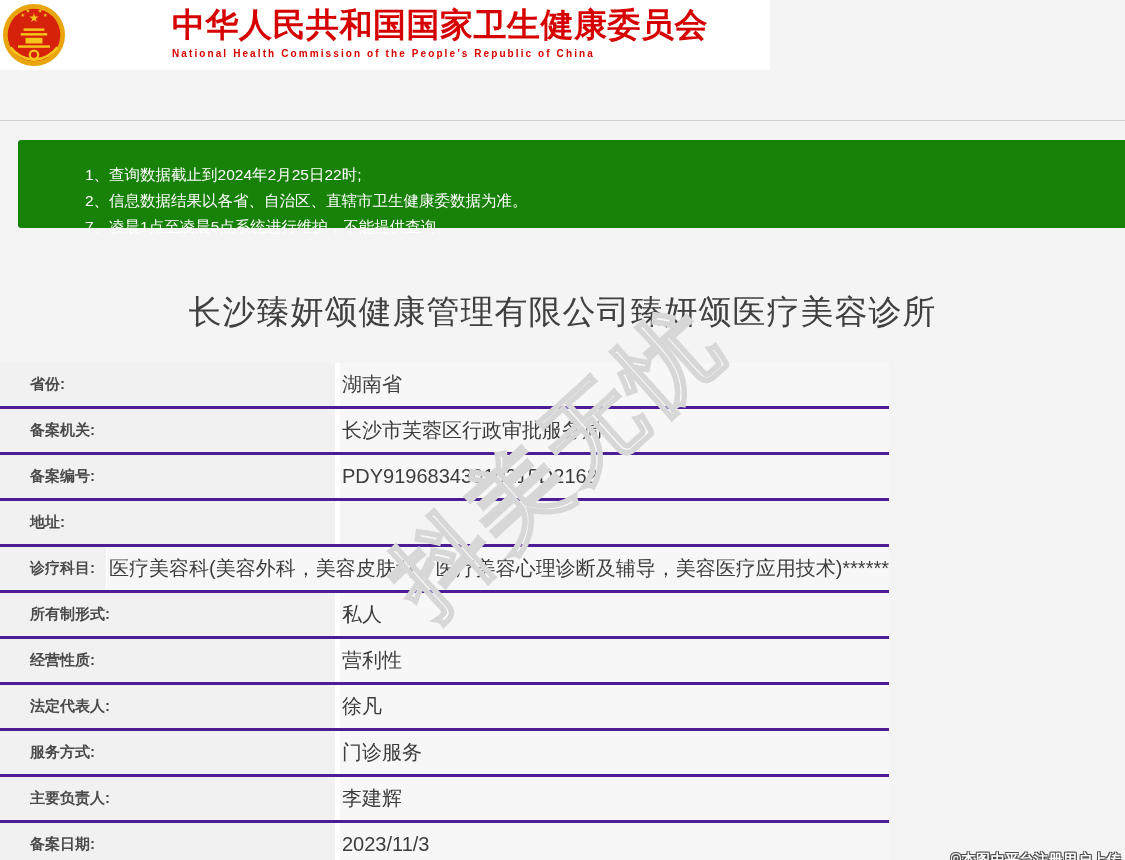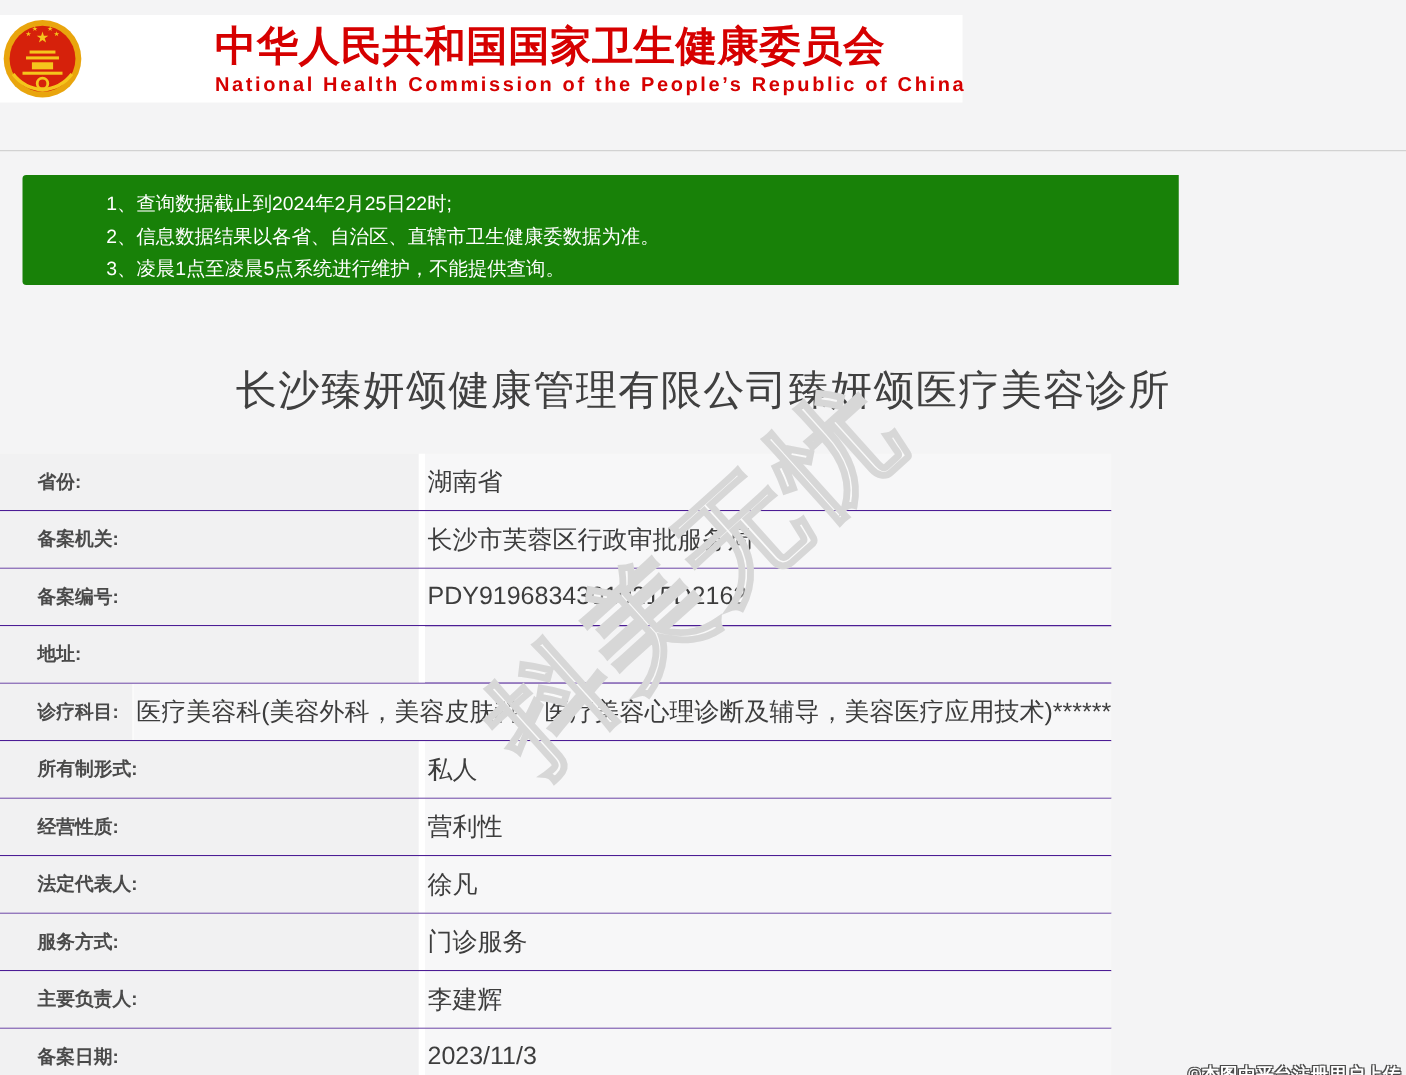--- a/index.html
+++ b/index.html
@@ -9,49 +9,48 @@
     overflow: hidden;
     background: #f4f4f5;
     font-family: "Liberation Sans", "DejaVu Sans", sans-serif;
   }
 
   
   .header-box {
     position: absolute; left: 0; top: 0;
     width: 770px; height: 70px;
     background: #ffffff;
-    margin-top: 12px;
   }
   .emblem {
     position: absolute; left: 2px; top: 3px;
     width: 64px; height: 64px;
   }
   .header-text { position: absolute; left: 172px; top: 7px; white-space: nowrap; }
   .header-title-cn {
     font-size: 33px; font-weight: bold; color: #d60000;
     letter-spacing: 0.5px; line-height: 36px;
   }
   .header-title-en {
     margin-top: 5px;
-    font-size: 16px; font-weight: bold; color: #d60000;
+    font-size: 10px; font-weight: bold; color: #d60000;
     letter-spacing: 2.1px;
   }
 
   .top-divider {
     position: absolute; left: 0; top: 120px;
     width: 1125px; height: 1px; background: #d2d2d2;
   }
 
   
   .notice-box {
     position: absolute; left: 18px; top: 140px;
-    width: 925px; height: 88px;
+    width: 1107px; height: 88px;
     background: #188108;
     border-radius: 3px 0 0 3px;
-    padding: 11px 0 0 67px;
+    padding: 22px 0 0 67px;
   }
   .notice-line {
     color: #ffffff; font-size: 15.5px; line-height: 26px;
     white-space: nowrap;
   }
 
   
   .record-title {
     position: absolute; left: 0; top: 290px;
     width: 1125px;
@@ -62,21 +61,21 @@
   }
 
   
   .record-table {
     position: absolute; left: 0; top: 363px;
     width: 1125px;
   }
   .table-row {
     display: flex;
     width: 889px; height: 46px;
-    border-bottom: 1px solid #4c1d95;
+    border-bottom: 3px solid #4c1d95;
   }
   .row-label {
     width: 335px; height: 100%;
     background: #f1f1f2;
     padding-left: 30px;
     display: flex; align-items: center;
     font-size: 15px; font-weight: bold; color: #4a4a4a;
   }
   .row-gap { width: 5px; height: 100%; background: #ffffff; }
   .row-value {
@@ -135,21 +134,21 @@
     <div class="header-title-cn">中华人民共和国国家卫生健康委员会</div>
     <div class="header-title-en">National Health Commission of the People’s Republic of China</div>
   </div>
 </div>
 
 <div class="top-divider"></div>
 
 <div class="notice-box">
   <div class="notice-line">1、查询数据截止到2024年2月25日22时;</div>
   <div class="notice-line">2、信息数据结果以各省、自治区、直辖市卫生健康委数据为准。</div>
-  <div class="notice-line">3、凌晨1点至凌晨5点系统进行维护，不能提供查询。</div>
+  <div class="notice-line">7、凌晨1点至凌晨5点系统进行维护，不能提供查询。</div>
 </div>
 
 <div class="record-title">长沙臻妍颂健康管理有限公司臻妍颂医疗美容诊所</div>
 
 <div class="record-table">
   <div class="table-row">
     <div class="row-label">省份:</div>
     <div class="row-gap"></div>
     <div class="row-value">湖南省</div>
   </div>

